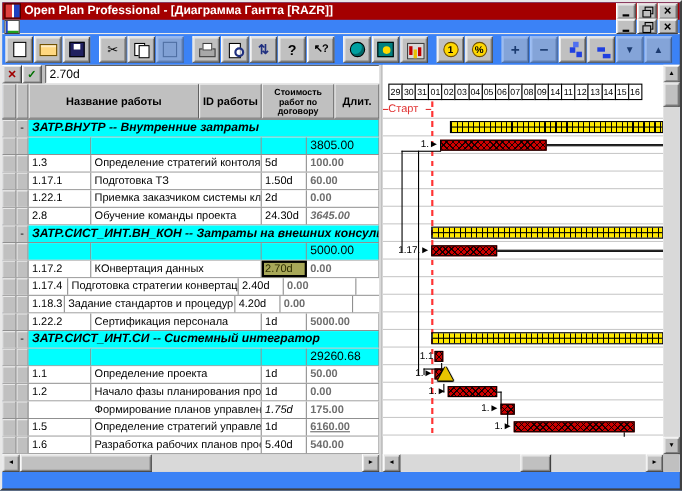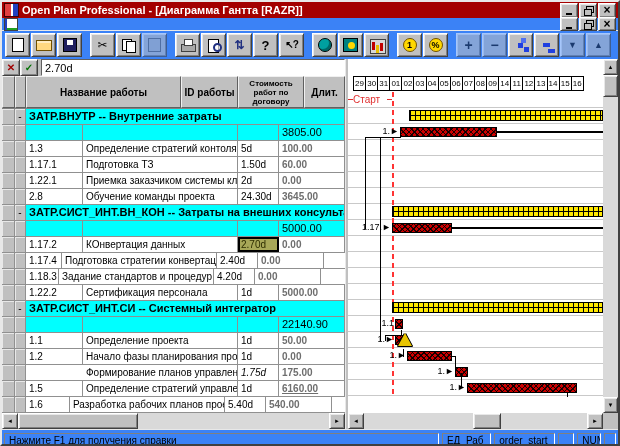--- a/index.html
+++ b/index.html
@@ -85,21 +85,21 @@
   .grid-header{height:32px;display:flex;background:#c0c0c0;font-weight:bold;}
   .hcell{box-sizing:border-box;border:1px solid;border-color:#f0f0f0 #606060 #606060 #f0f0f0;
          display:flex;align-items:center;justify-content:center;text-align:center;font-size:10px;}
   .hcell.small{font-size:8px;line-height:9px;}
   .grid-body{flex:1;background:#fff;overflow:hidden;border-top:1px solid #808080;}
   .trow{display:flex;height:16px;box-sizing:border-box;border-bottom:1px solid #909090;background:#fff;}
   .cell{box-sizing:border-box;border-right:1px solid #909090;font-size:10px;line-height:15px;
         white-space:nowrap;overflow:hidden;padding-left:3px;}
   .cell.gray{background:#c0c0c0;box-shadow:inset 1px 1px 0 #e8e8e8;padding-left:0;text-align:center;}
   .cyan{background:#00ffff;}
-  .cell.grouplabel{font-size:11px;font-weight:bold;}
+  .cell.grouplabel{font-size:11px;font-weight:bold;font-style:italic;}
   .cell.cost{font-weight:bold;color:#6e6e6e;}
   .cell.cost.sub{color:#000;font-weight:normal;font-size:11px;}
   .cell.dur.selected{background:#a8a858;border:2px solid #000;color:#2e2e00;line-height:11px;padding-left:1px;}
   
   .gantt-top{height:17px;background:#fff;}
   .g-month{position:relative;height:16px;box-sizing:border-box;border-top:1px solid #000;background:#fff;}
   .g-month .mlabel{position:absolute;right:12px;top:2px;font-size:10px;}
   .g-month .mdiv{position:absolute;top:0;width:1px;height:16px;background:#000;}
   .g-days{height:16px;display:flex;padding-left:6px;background:#fff;}
   .g-day{box-sizing:border-box;width:13.1px;height:15px;margin-left:-1px;border:1px solid #000;
@@ -295,21 +295,21 @@
             <div class="cell " style="width: 155px;">Приемка заказчиком системы клиент</div>
             <div class="cell dur" style="width: 41px;">2d</div>
             <div class="cell cost" style="width: 66px;">0.00</div>
           </div>
           <div class="trow">
             <div class="cell gray" style="width: 13px;"></div>
             <div class="cell gray" style="width: 11px;"></div>
             <div class="cell " style="width: 57px;">2.8</div>
             <div class="cell " style="width: 155px;">Обучение команды проекта</div>
             <div class="cell dur" style="width: 41px;">24.30d</div>
-            <div class="cell cost" style="width: 66px;">3645.00</div>
+            <div class="cell cost" style="width: 66px; font-style: italic;">3645.00</div>
           </div>
           <div class="trow">
             <div class="cell gray" style="width: 13px;"></div>
             <div class="cell gray" style="width: 11px;">-</div>
             <div class="cell cyan grouplabel" style="width: 319px;">ЗАТР.СИСТ_ИНТ.ВН_КОН -- Затраты на внешних консультантов</div>
           </div>
           <div class="trow">
             <div class="cell gray" style="width: 13px;"></div>
             <div class="cell gray" style="width: 11px;"></div>
             <div class="cell cyan" style="width: 57px;"></div>
@@ -353,21 +353,21 @@
             <div class="cell gray" style="width: 13px;"></div>
             <div class="cell gray" style="width: 11px;">-</div>
             <div class="cell cyan grouplabel" style="width: 319px;">ЗАТР.СИСТ_ИНТ.СИ -- Системный интегратор</div>
           </div>
           <div class="trow">
             <div class="cell gray" style="width: 13px;"></div>
             <div class="cell gray" style="width: 11px;"></div>
             <div class="cell cyan" style="width: 57px;"></div>
             <div class="cell cyan" style="width: 155px;"></div>
             <div class="cell cyan" style="width: 41px;"></div>
-            <div class="cell cyan cost sub" style="width: 66px;">22140.90</div>
+            <div class="cell cyan cost sub" style="width: 66px;">29260.68</div>
           </div>
           <div class="trow">
             <div class="cell gray" style="width: 13px;"></div>
             <div class="cell gray" style="width: 11px;"></div>
             <div class="cell " style="width: 57px;">1.1</div>
             <div class="cell " style="width: 155px;">Определение проекта</div>
             <div class="cell dur" style="width: 41px;">1d</div>
             <div class="cell cost" style="width: 66px;">50.00</div>
           </div>
           <div class="trow">
@@ -390,21 +390,21 @@
             <div class="cell gray" style="width: 13px;"></div>
             <div class="cell gray" style="width: 11px;"></div>
             <div class="cell " style="width: 57px;">1.5</div>
             <div class="cell " style="width: 155px;">Определение стратегий управления р</div>
             <div class="cell dur" style="width: 41px;">1d</div>
             <div class="cell cost" style="width: 66px; text-decoration: underline;">6160.00</div>
           </div>
           <div class="trow">
             <div class="cell gray" style="width: 13px;"></div>
             <div class="cell gray" style="width: 11px;"></div>
-            <div class="cell " style="width: 44px;">1.6</div>
+            <div class="cell " style="width: 57px;">1.6</div>
             <div class="cell " style="width: 155px;">Разработка рабочих планов проекта</div>
             <div class="cell dur" style="width: 41px;">5.40d</div>
             <div class="cell cost" style="width: 66px;">540.00</div>
           </div>
         </div>
       <div class="hscroll">
         <span class="sbtn" style="left:0;top:0;width:16px;height:16px">◄</span>
         <span class="thumb" style="left:16px;top:0;width:120px;height:16px"></span>
         <span class="sbtn" style="right:0;top:0;width:16px;height:16px">►</span>
       </div>
@@ -501,22 +501,14 @@
       <div class="vscroll">
         <span class="sbtn" style="left:0;top:0;width:15px;height:16px">▲</span>
         <span class="thumb" style="left:0;top:16px;width:15px;height:22px"></span>
         <span class="sbtn" style="left:0;bottom:0;width:15px;height:16px">▼</span>
       </div>
       <div class="corner"></div>
     </div>
 
   </div>
 
-  <div class="statusbar">
-    <span class="spanel" style="width:441px">Нажмите F1 для получения справки</span>
-  <span class="spanel" style="width: 50px;">ЕД_Раб</span>
-      <span class="spanel" style="width: 61px;">order_start</span>
-      <span class="spanel" style="width: 17px;"></span>
-      <span class="spanel" style="width: 24px;">NUM</span>
-      <span class="spanel" style="width: 12px;"></span>
-    </div>
 
 </div>
 
 </body></html>

